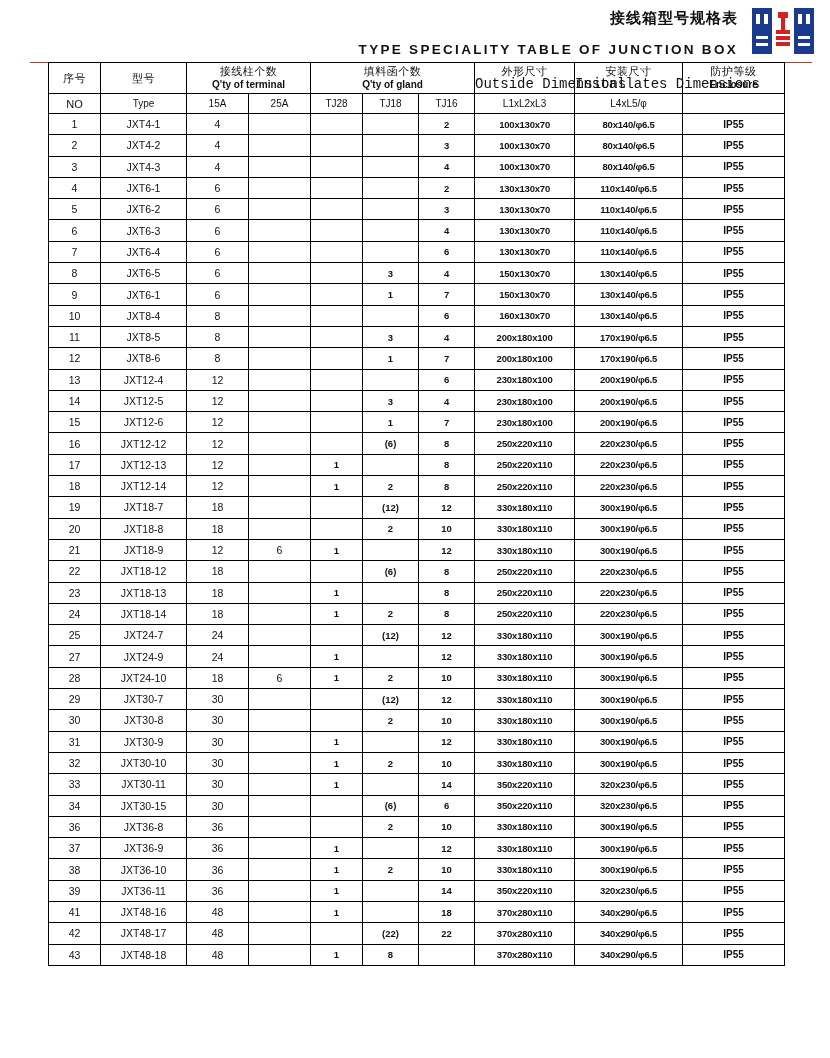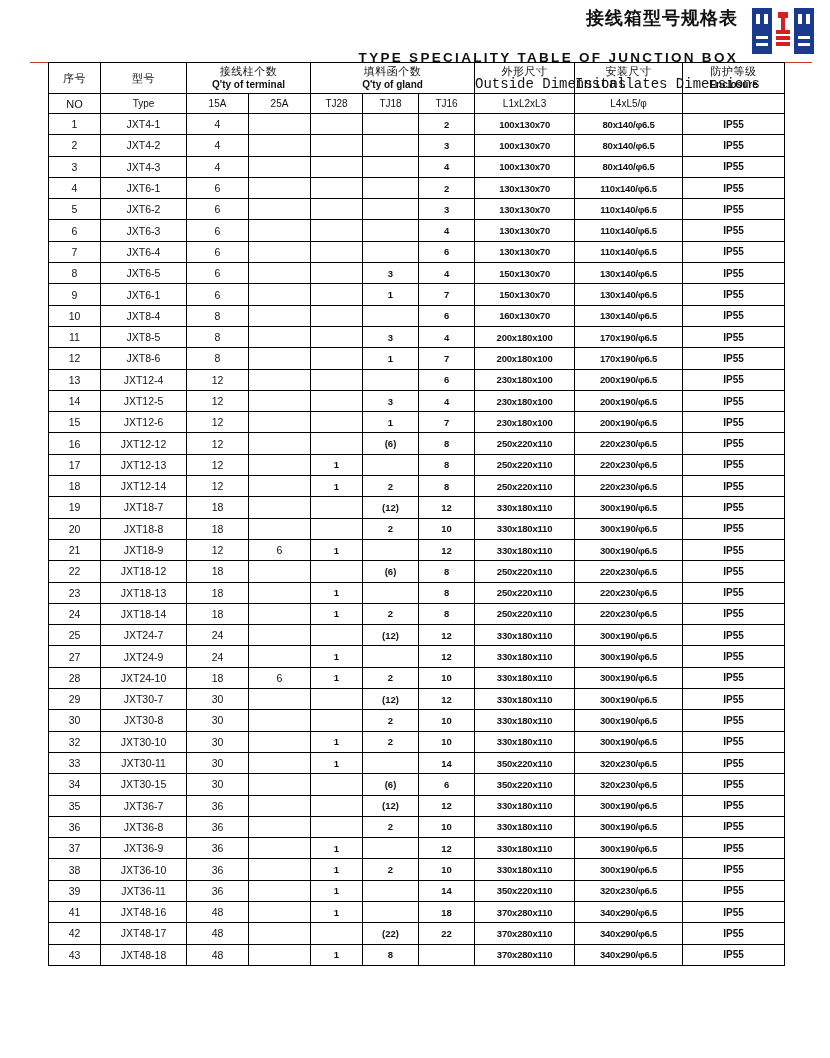--- a/index.html
+++ b/index.html
@@ -35,33 +35,33 @@
     top: 62px;
     border-top: 1px solid #c0392b;
   }
   .titles {
     position: absolute;
     right: 92px;
     top: 8px;
     text-align: right;
   }
   .title-cn {
-    font-size: 18px;
+    font-size: 15px;
     font-weight: bold;
     letter-spacing: 1px;
     color: #111;
     line-height: 20px;
   }
   .title-en {
     font-size: 13.5px;
     font-weight: bold;
     letter-spacing: 2.3px;
     color: #111;
     line-height: 20px;
-    margin-top: 20px;
+    margin-top: 12px;
     white-space: nowrap;
   }
   
   .logo {
     position: absolute;
     right: 16px;
     top: 6px;
     width: 62px;
     height: 50px;
   }
@@ -598,20 +598,32 @@
             <td>30</td>
             <td></td>
             <td class="small"></td>
             <td class="small">2</td>
             <td class="small">10</td>
             <td class="dim">330x180x110</td>
             <td class="dim">300x190/φ6.5</td>
             <td class="enc">IP55</td>
           </tr>
           <tr>
+            <td>31</td>
+            <td>JXT30-9</td>
+            <td>30</td>
+            <td></td>
+            <td class="small">1</td>
+            <td class="small"></td>
+            <td class="small">12</td>
+            <td class="dim">330x180x110</td>
+            <td class="dim">300x190/φ6.5</td>
+            <td class="enc">IP55</td>
+          </tr>
+          <tr>
             <td>32</td>
             <td>JXT30-10</td>
             <td>30</td>
             <td></td>
             <td class="small">1</td>
             <td class="small">2</td>
             <td class="small">10</td>
             <td class="dim">330x180x110</td>
             <td class="dim">300x190/φ6.5</td>
             <td class="enc">IP55</td>
@@ -631,32 +643,20 @@
           <tr>
             <td>34</td>
             <td>JXT30-15</td>
             <td>30</td>
             <td></td>
             <td class="small"></td>
             <td class="small">(6)</td>
             <td class="small">6</td>
             <td class="dim">350x220x110</td>
             <td class="dim">320x230/φ6.5</td>
-            <td class="enc">IP55</td>
-          </tr>
-          <tr>
-            <td>35</td>
-            <td>JXT36-7</td>
-            <td>36</td>
-            <td></td>
-            <td class="small"></td>
-            <td class="small">(12)</td>
-            <td class="small">12</td>
-            <td class="dim">330x180x110</td>
-            <td class="dim">300x190/φ6.5</td>
             <td class="enc">IP55</td>
           </tr>
           <tr>
             <td>36</td>
             <td>JXT36-8</td>
             <td>36</td>
             <td></td>
             <td class="small"></td>
             <td class="small">2</td>
             <td class="small">10</td>

